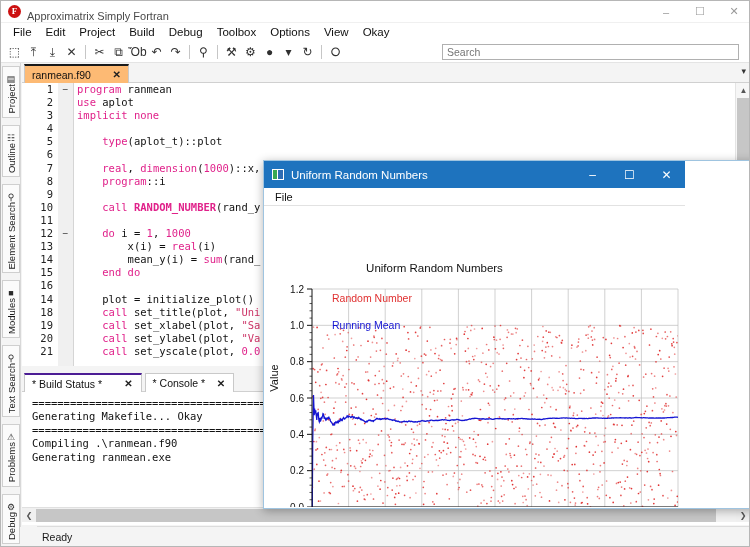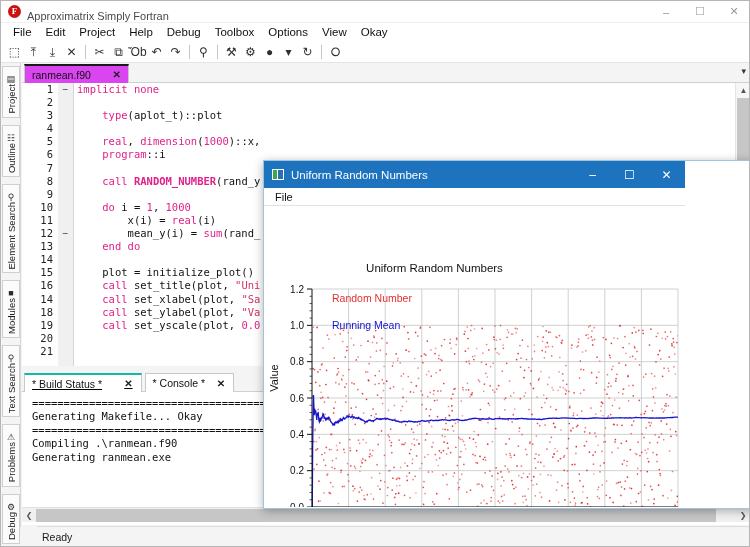--- a/index.html
+++ b/index.html
@@ -85,21 +85,21 @@
   .editor-wrap {
     position: absolute; left: 21px; top: 63px; width: 728px; height: 302px;
     background: #ffffff;
   }
   .tabstrip {
     position: absolute; left: 0; top: 0; width: 728px; height: 19px;
     background: #f4f4f4; border-bottom: 1px solid #d0d0d0;
   }
   .etab {
     position: absolute; left: 2px; top: 0; height: 19px;
-    min-width: 105px; background: #d946ef;
+    min-width: 105px; background: #fdba74;
     border: 1px solid #c9c9c9; border-top: 2px solid #1a1a1a; border-bottom: none;
     display: flex; align-items: center; padding: 0 4px 0 7px;
   }
   .etab .tabname { font-size: 10.5px; color: #101010; }
   .etab .tabclose { margin-left: auto; font-size: 10px; color: #202020; font-weight: bold; padding: 0 3px;}
   .tabstrip-chevron {
     position: absolute; right: 4px; top: 2px; font-size: 9px; color: #333;
   }
   .code-area {
     position: absolute; left: 0; top: 19px; width: 713px; height: 283px;
@@ -152,21 +152,21 @@
   }
   .otabstrip {
     position: absolute; left: 0; top: 0; width: 728px; height: 19px; background: #f4f4f4;
     border-bottom: 1px solid #d0d0d0;
   }
   .otab {
     position: absolute; top: 0; height: 19px; background: #ffffff;
     border: 1px solid #c9c9c9; border-bottom: none;
     display: flex; align-items: center; padding: 0 4px 0 7px;
   }
-  .otab.active { border-top: 2px solid #14b8a6; text-decoration: underline; }
+  .otab.active { border-top: 2px solid #4c1d95; }
   .otab .tabname { font-size: 10.5px; color: #101010; }
   .otab .tabclose { margin-left: auto; font-size: 10px; color: #202020; font-weight: bold; padding: 0 4px; }
   .console {
     position: absolute; left: 0; top: 19px; width: 728px; height: 115px;
     background: #ffffff; padding: 5px 0 0 10px; overflow: hidden;
   }
   .console div {
     font-family: "DejaVu Sans Mono", monospace; font-size: 10.5px;
     line-height: 13.4px; white-space: pre; color: #111;
   }
@@ -236,21 +236,21 @@
       <div class="wc">–</div>
       <div class="wc">☐</div>
       <div class="wc close">✕</div>
     </div>
   </div>
 
   <div class="menubar" id="menubar">
       <div class="menuitem">File</div>
       <div class="menuitem">Edit</div>
       <div class="menuitem">Project</div>
-      <div class="menuitem">Help</div>
+      <div class="menuitem">Build</div>
       <div class="menuitem">Debug</div>
       <div class="menuitem">Toolbox</div>
       <div class="menuitem">Options</div>
       <div class="menuitem">View</div>
       <div class="menuitem">Okay</div>
     </div>
 
   <div class="toolbar" id="toolbar">
       <div class="tbtn">⬚</div>
       <div class="tbtn">⤒</div>
@@ -266,20 +266,21 @@
       <div class="tbtn">⚲</div>
       <div class="tsep"></div>
       <div class="tbtn">⚒</div>
       <div class="tbtn">⚙</div>
       <div class="tbtn">●</div>
       <div class="tbtn">▾</div>
       <div class="tbtn">↻</div>
       <div class="tsep"></div>
       <div class="tbtn">⭘</div>
     </div>
+  <input class="searchbox" placeholder="Search" style="">
 
   <div class="vdock" id="vdock">
       <div class="vtab">
         <span class="vlabel">Project</span>
         <span class="vicon">▤</span>
       </div>
       <div class="vtab">
         <span class="vlabel">Outline</span>
         <span class="vicon">☷</span>
       </div>
@@ -354,20 +355,22 @@
           <div class="fold"></div>
           <div class="fold"></div>
           <div class="fold"></div>
           <div class="fold"></div>
           <div class="fold"></div>
           <div class="fold"></div>
           <div class="fold"></div>
           <div class="fold"></div>
         </div>
       <div class="code-lines" id="code-lines">
+          <div class="cl"><span class="kw">program</span> ranmean</div>
+          <div class="cl"><span class="kw">use</span> aplot</div>
           <div class="cl"><span class="kw">implicit none</span></div>
           <div class="cl">&nbsp;</div>
           <div class="cl">    <span class="kw">type</span>(aplot_t)::plot</div>
           <div class="cl">&nbsp;</div>
           <div class="cl">    <span class="kw">real</span>, <span class="kw">dimension</span>(<span class="num">1000</span>)::x,</div>
           <div class="cl">    <span class="kw">program</span>::i</div>
           <div class="cl">&nbsp;</div>
           <div class="cl">    <span class="kw">call</span> <span class="fn">RANDOM_NUMBER</span>(rand_y</div>
           <div class="cl">&nbsp;</div>
           <div class="cl">    <span class="kw">do</span> i = <span class="num">1</span>, <span class="num">1000</span></div>

